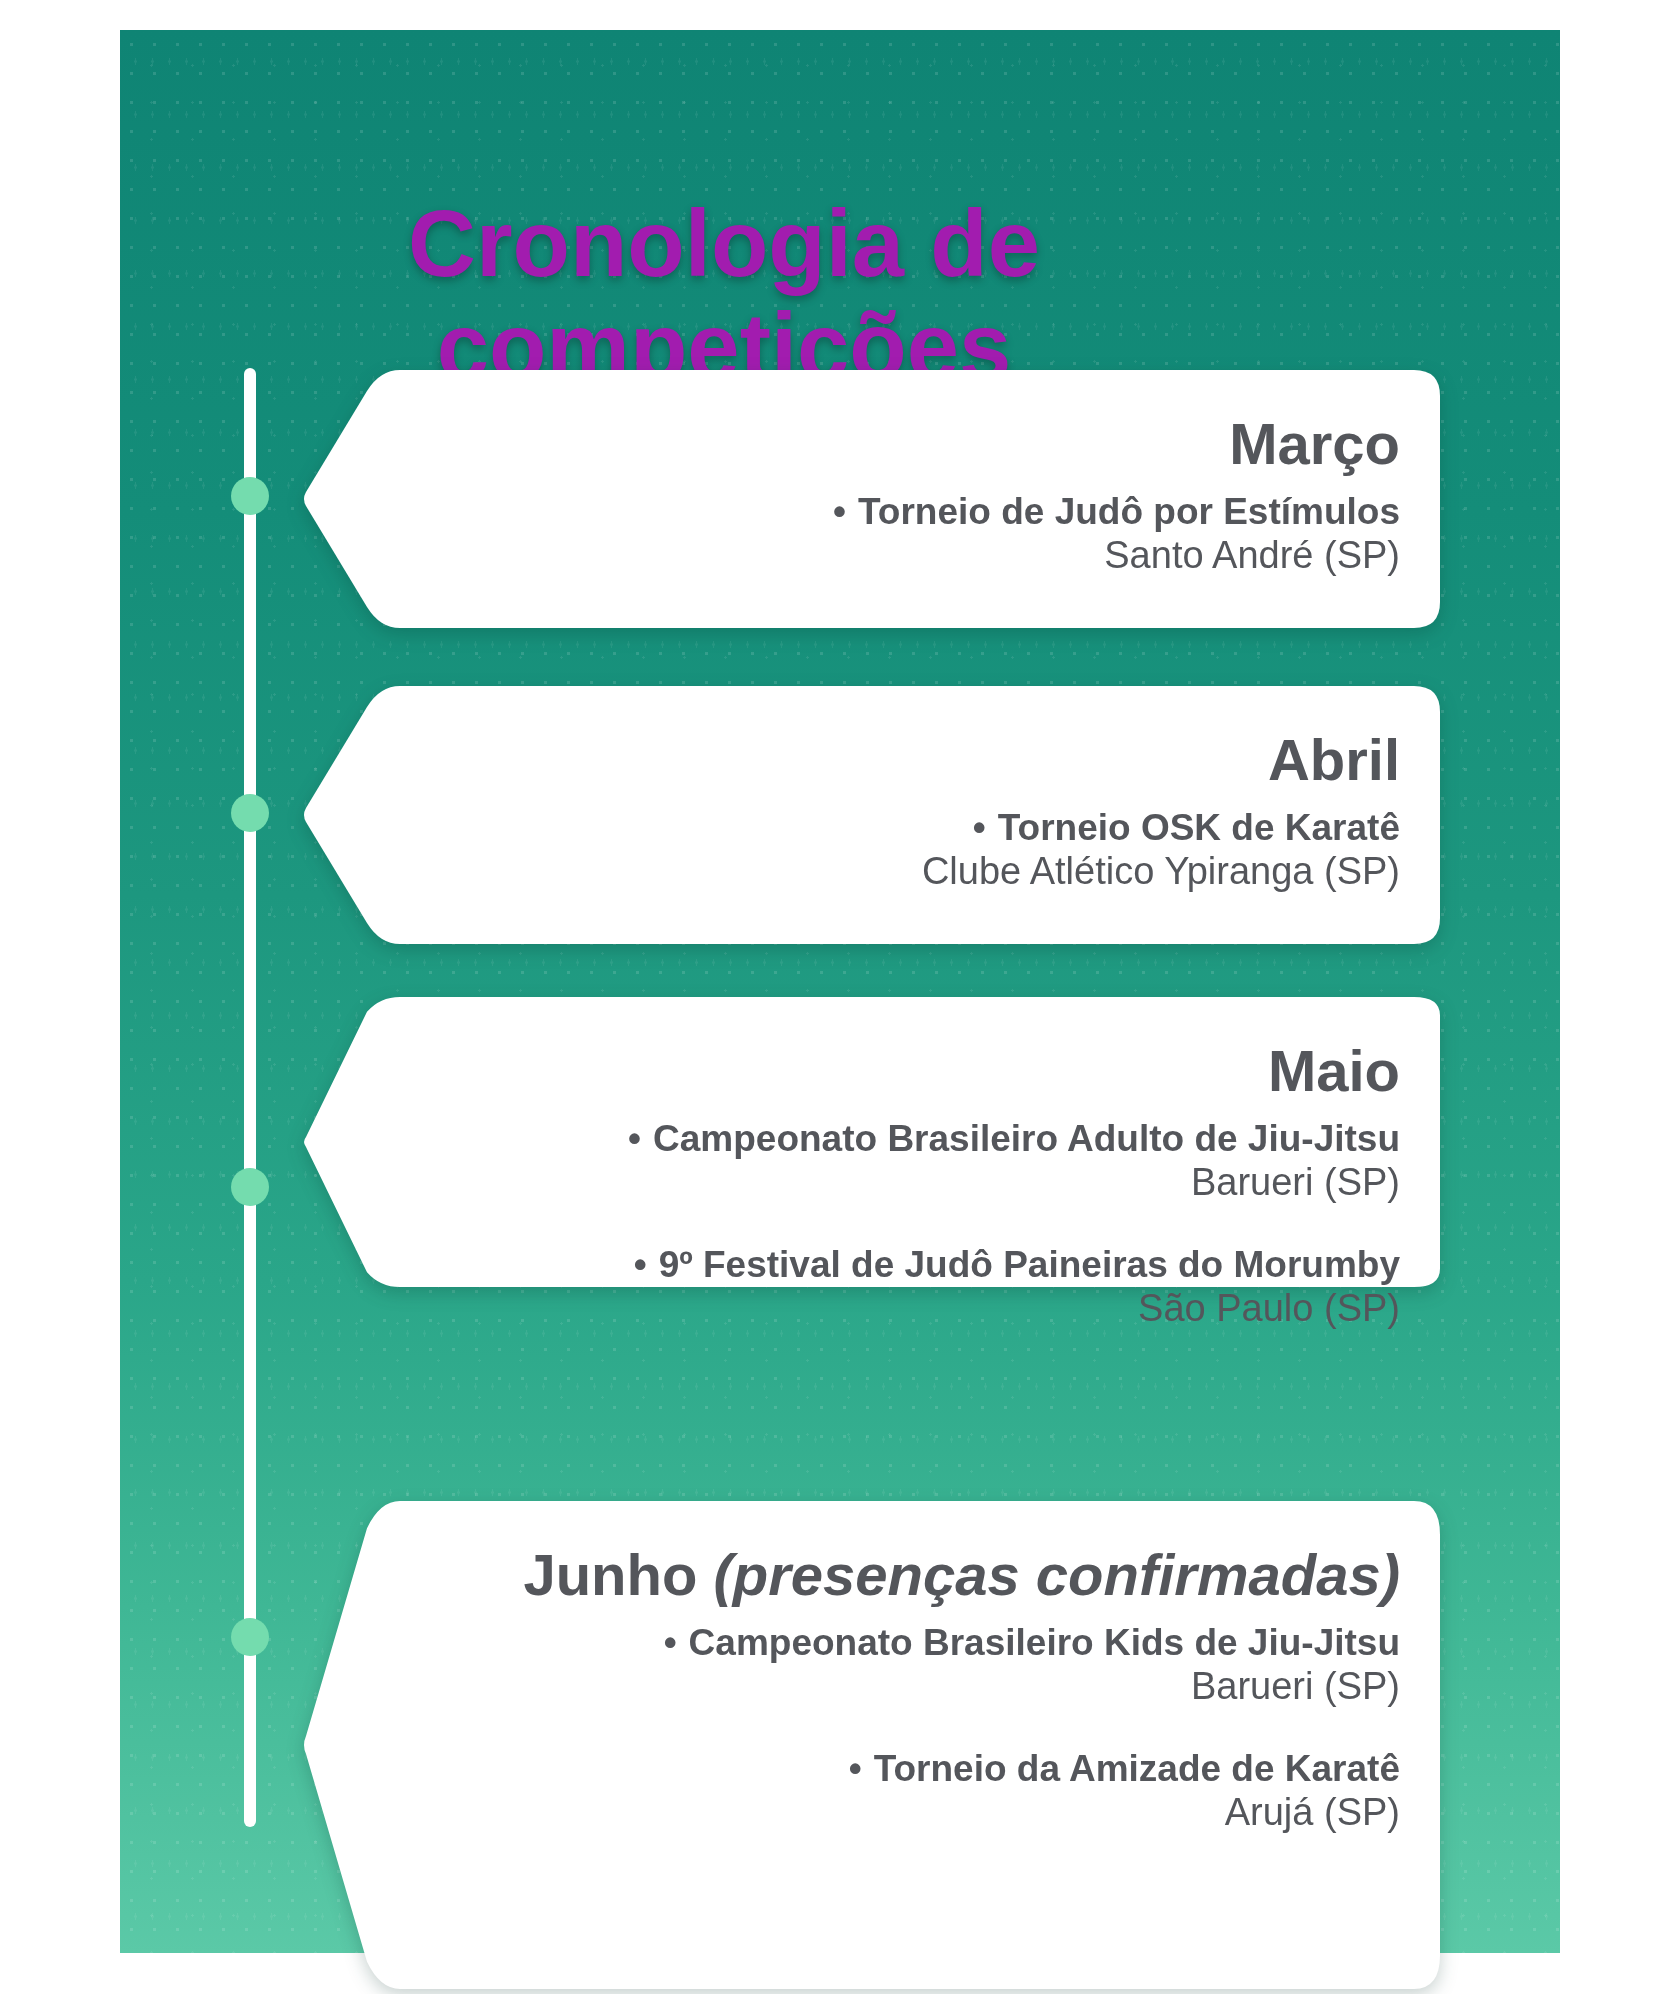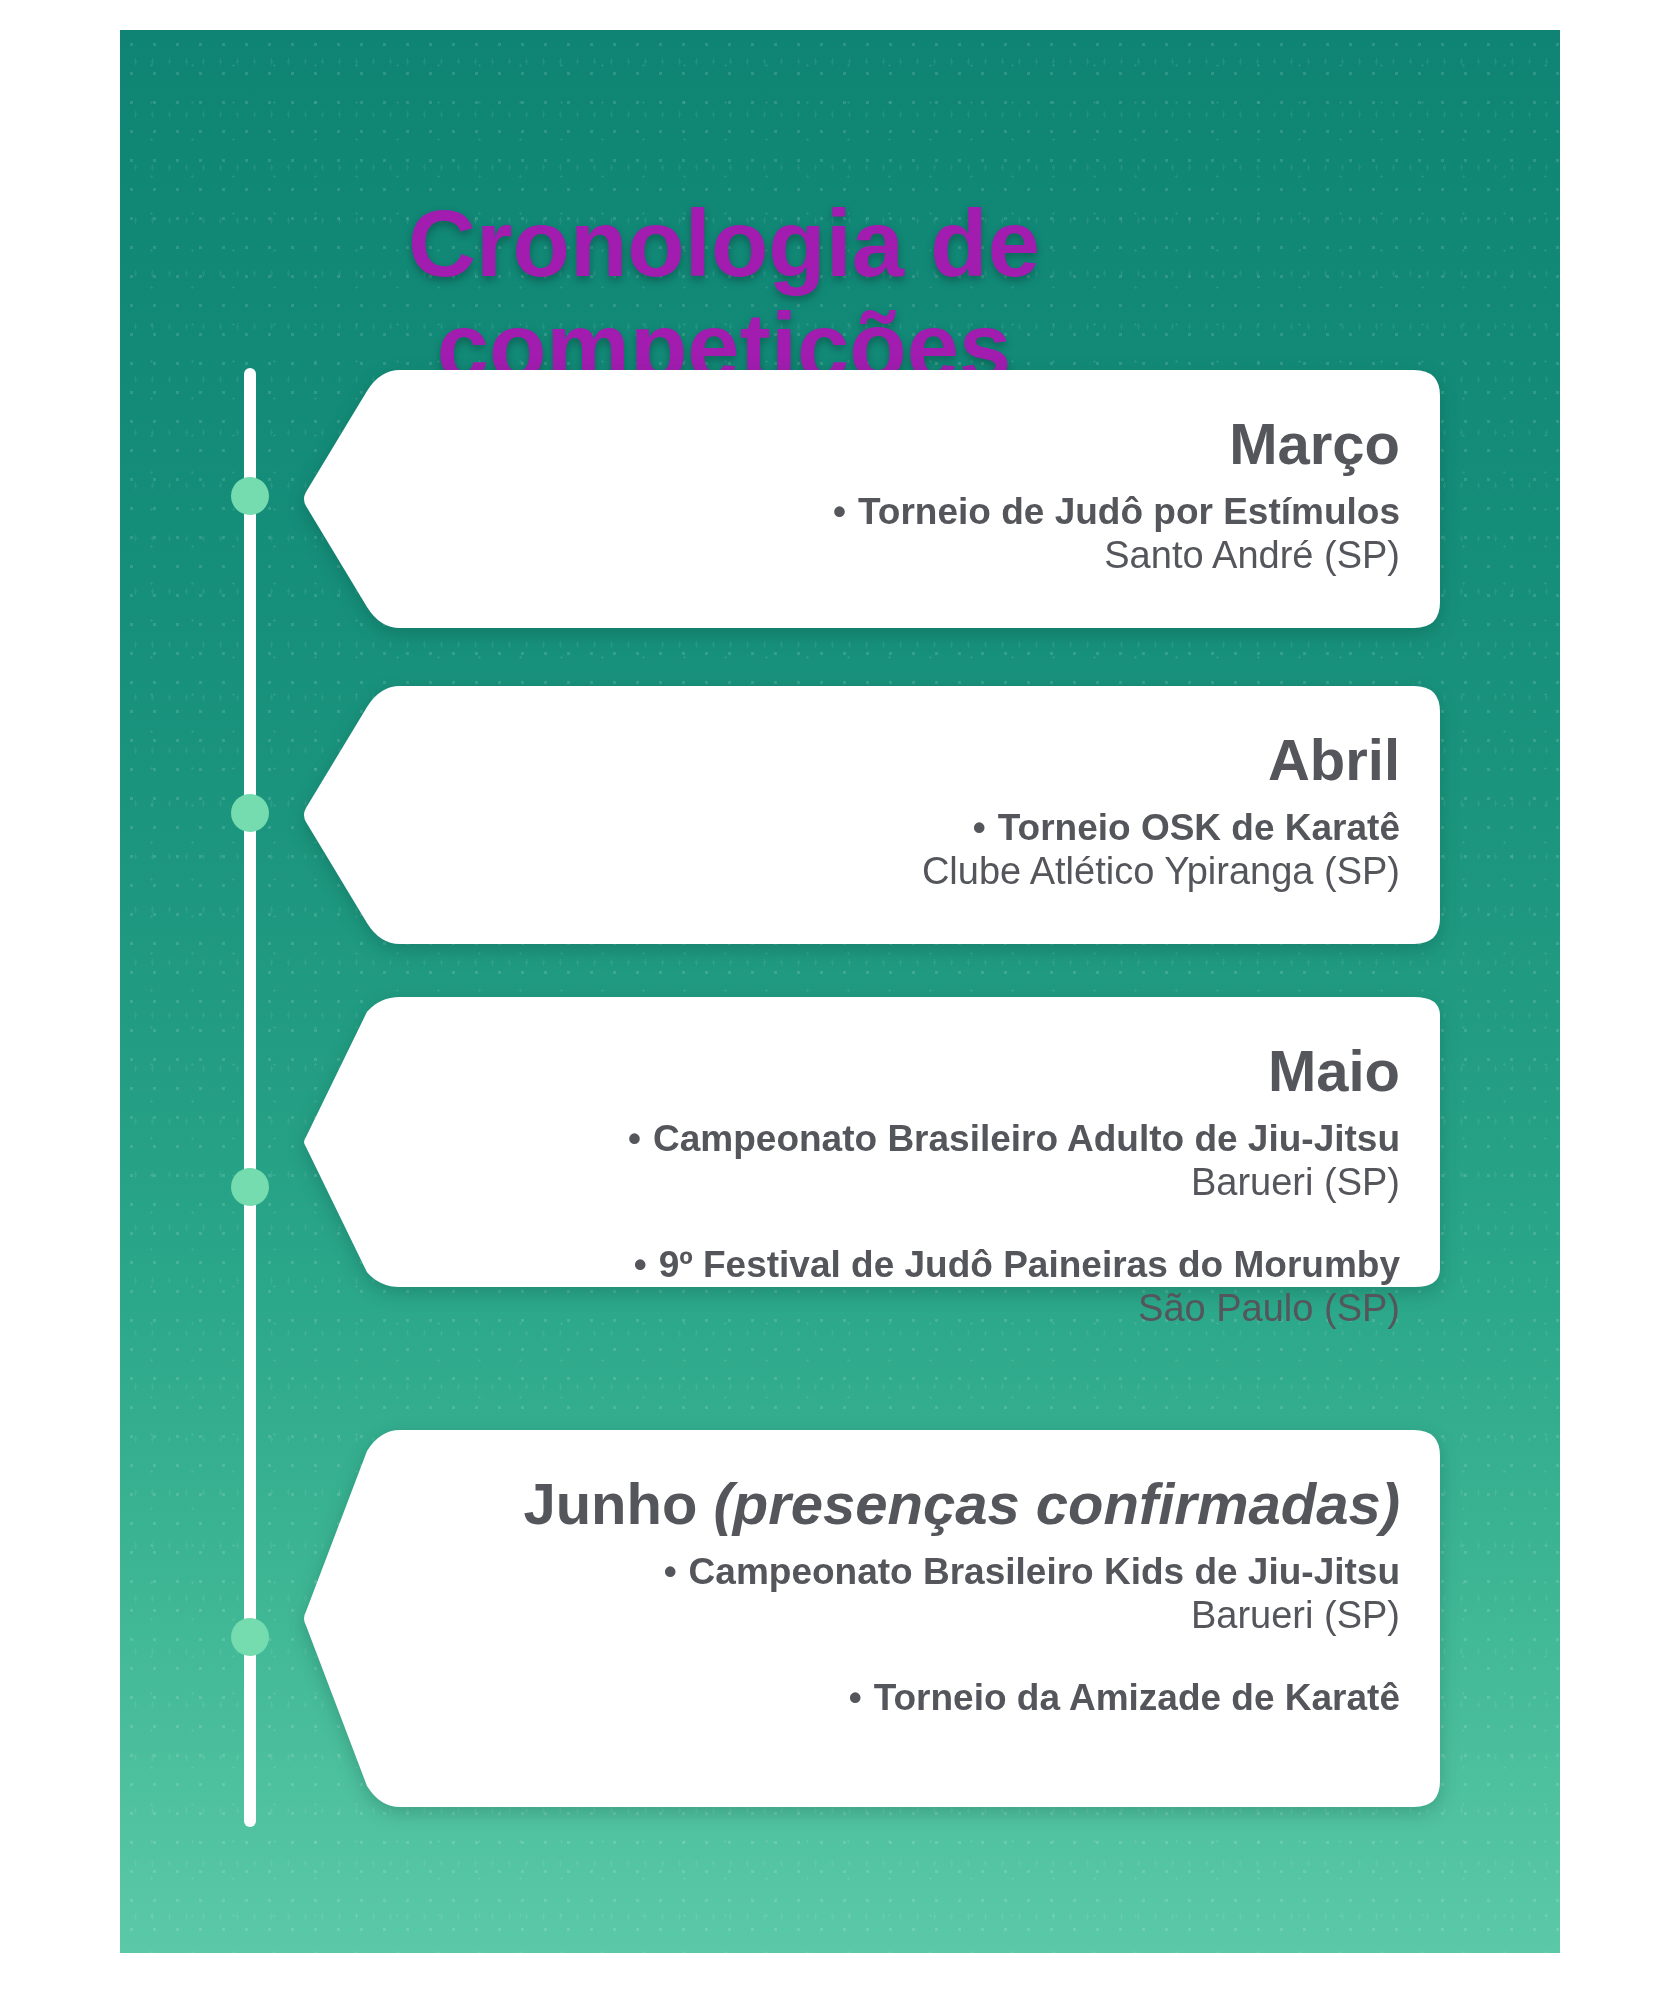--- a/index.html
+++ b/index.html
@@ -40,21 +40,21 @@
     position:absolute;left:231px;width:38px;height:38px;border-radius:50%;
     background:var(--dot);
   }
   .dot-1{top:477px;} .dot-2{top:794px;} .dot-3{top:1168px;} .dot-4{top:1618px;}
 
   
   .card{position:absolute;left:302px;width:1138px;}
   .card-1{top:370px;height:258px;}
   .card-2{top:686px;height:258px;}
   .card-3{top:997px;height:290px;}
-  .card-4{top:1430px;height:377px;}
+  .card-4{top:1501px;height:488px;}
   svg.card-shape{
     position:absolute;left:0;top:0;width:100%;height:100%;
     filter:drop-shadow(0 6px 9px rgba(0,45,35,.22));
   }
   .card-content{
     position:absolute;left:0;top:0;right:0;bottom:0;
     padding:42px 40px 30px 100px;color:var(--text);text-align:right;
   }
   .month-heading{font-size:58px;font-weight:bold;line-height:1.12;margin-bottom:14px;}
   .month-note{font-style:italic;}
@@ -128,17 +128,18 @@
         <path fill="#ffffff" d="M 4 181.5 L 65 21 Q 78 0 98 0 L 1112 0 Q 1138 0 1138 26 L 1138 351 Q 1138 377 1112 377 L 98 377 Q 78 377 65 356 L 4 195.5 Q 0 188.5 4 181.5 Z"></path>
       </svg>
     <div class="card-content">
       <div class="month-heading"><span>Junho</span><span class="month-note">(presenças confirmadas)</span></div>
       <div class="event">
         <div class="event-title"><span class="bullet">•</span><span>Campeonato Brasileiro Kids de Jiu-Jitsu</span></div>
         <div class="event-location">Barueri (SP)</div>
       </div>
       <div class="event">
         <div class="event-title"><span class="bullet">•</span><span>Torneio da Amizade de Karatê</span></div>
+        <div class="event-location">Arujá (SP)</div>
       </div>
     </div>
   </div>
 
 </div>
 
 </body></html>

